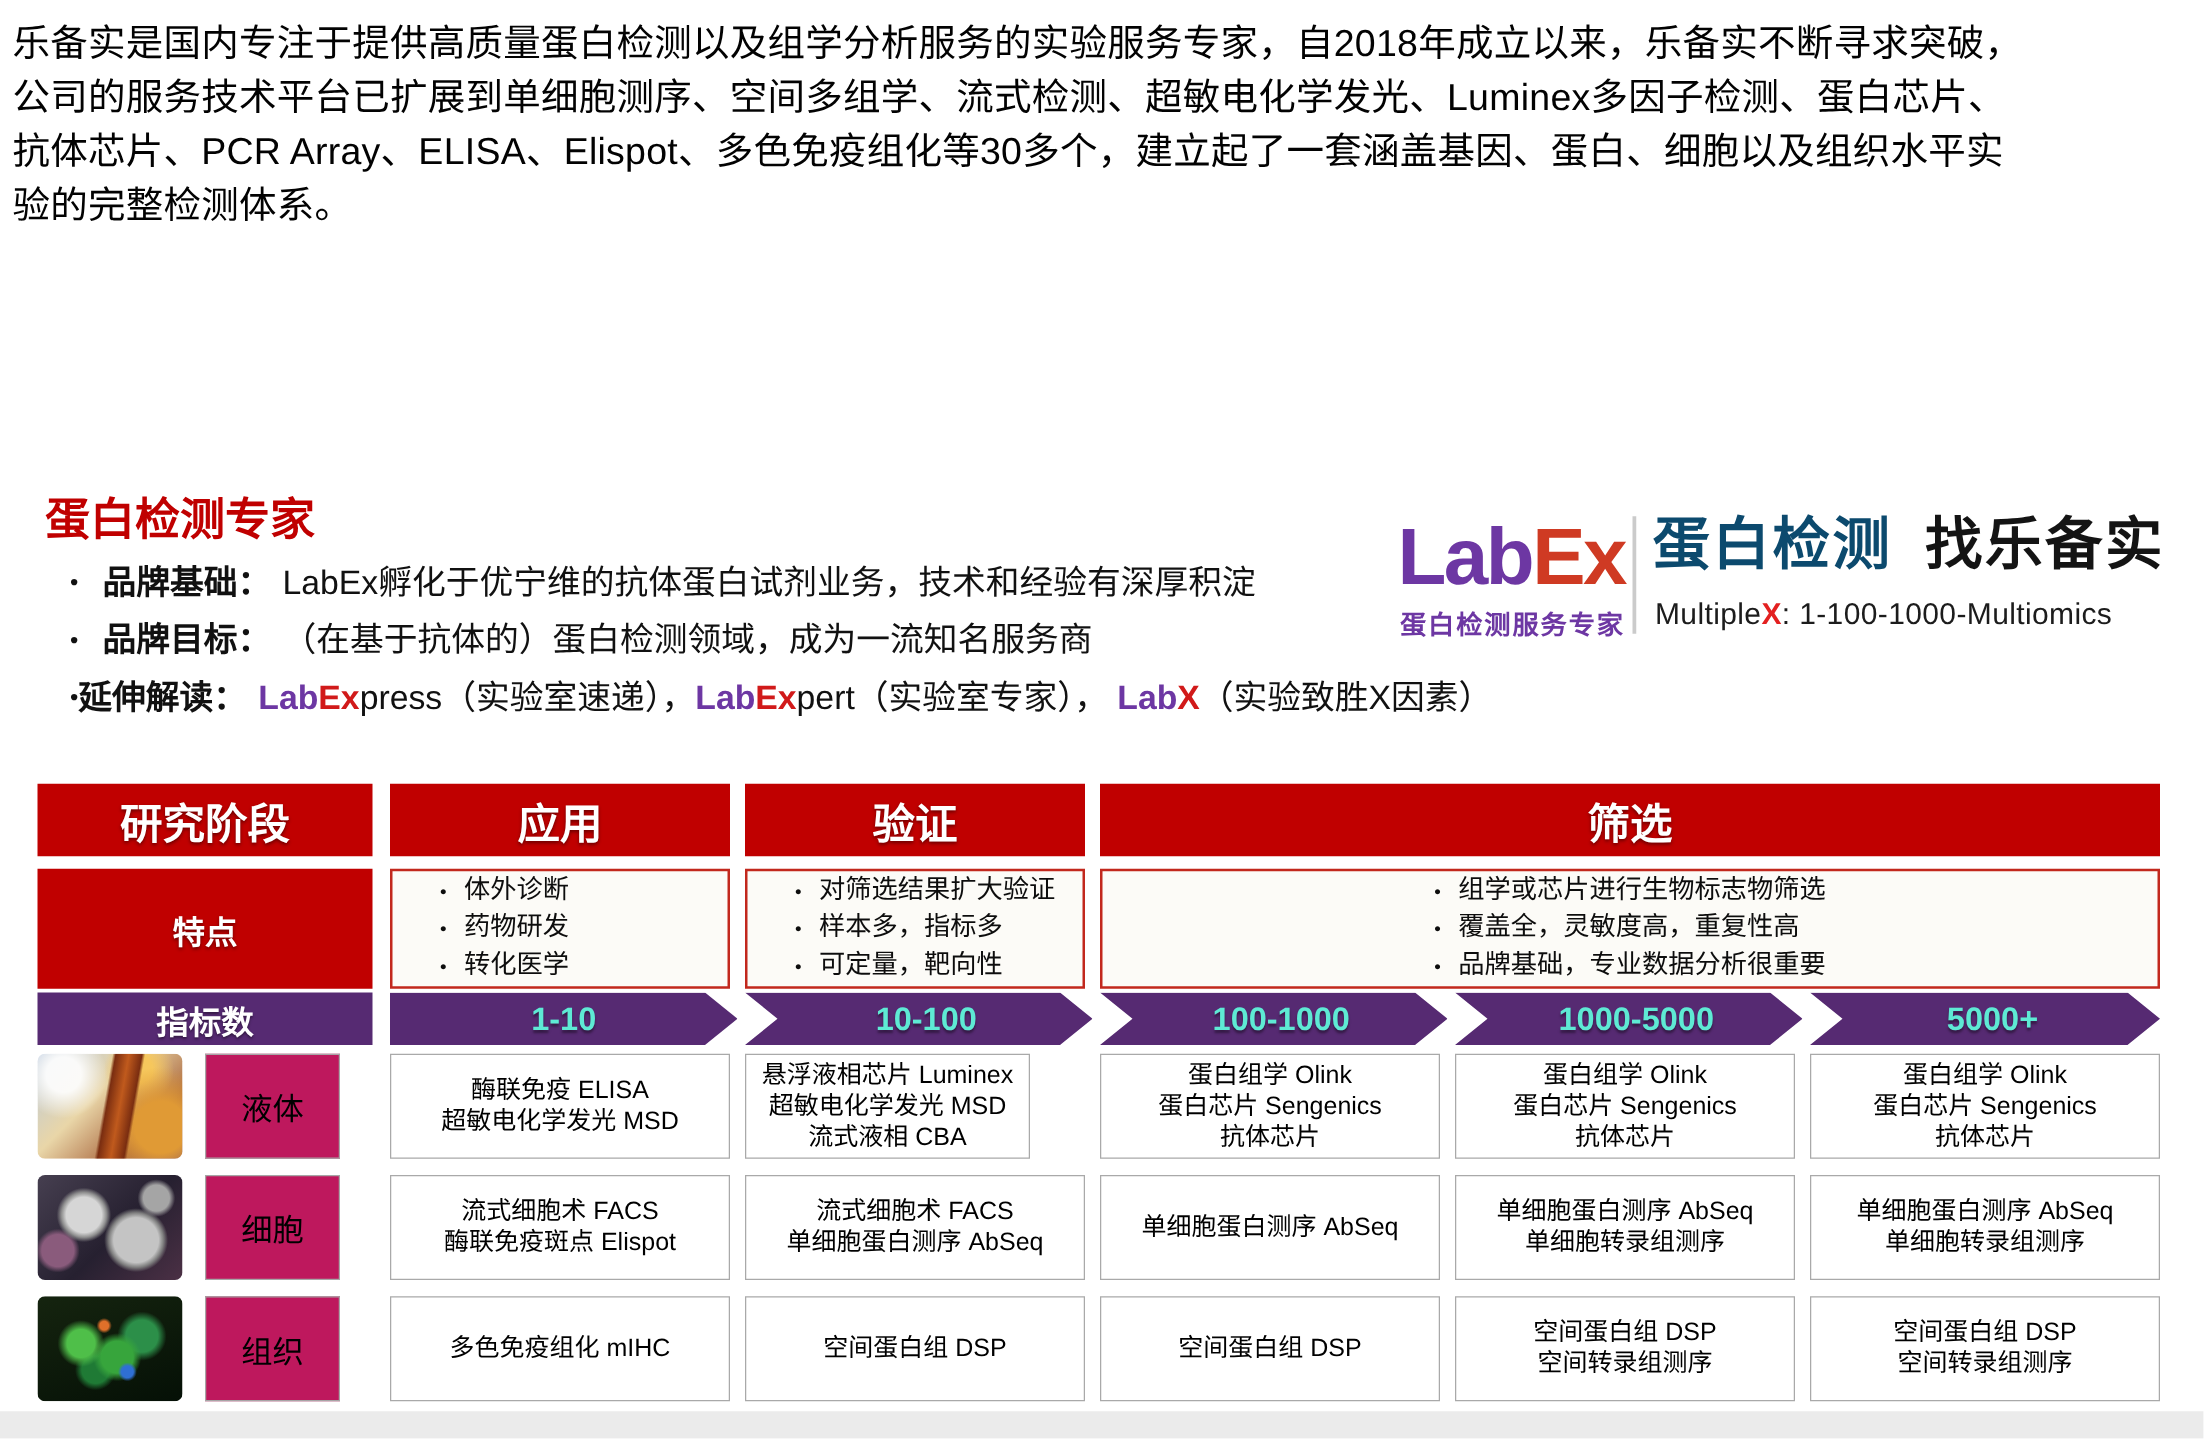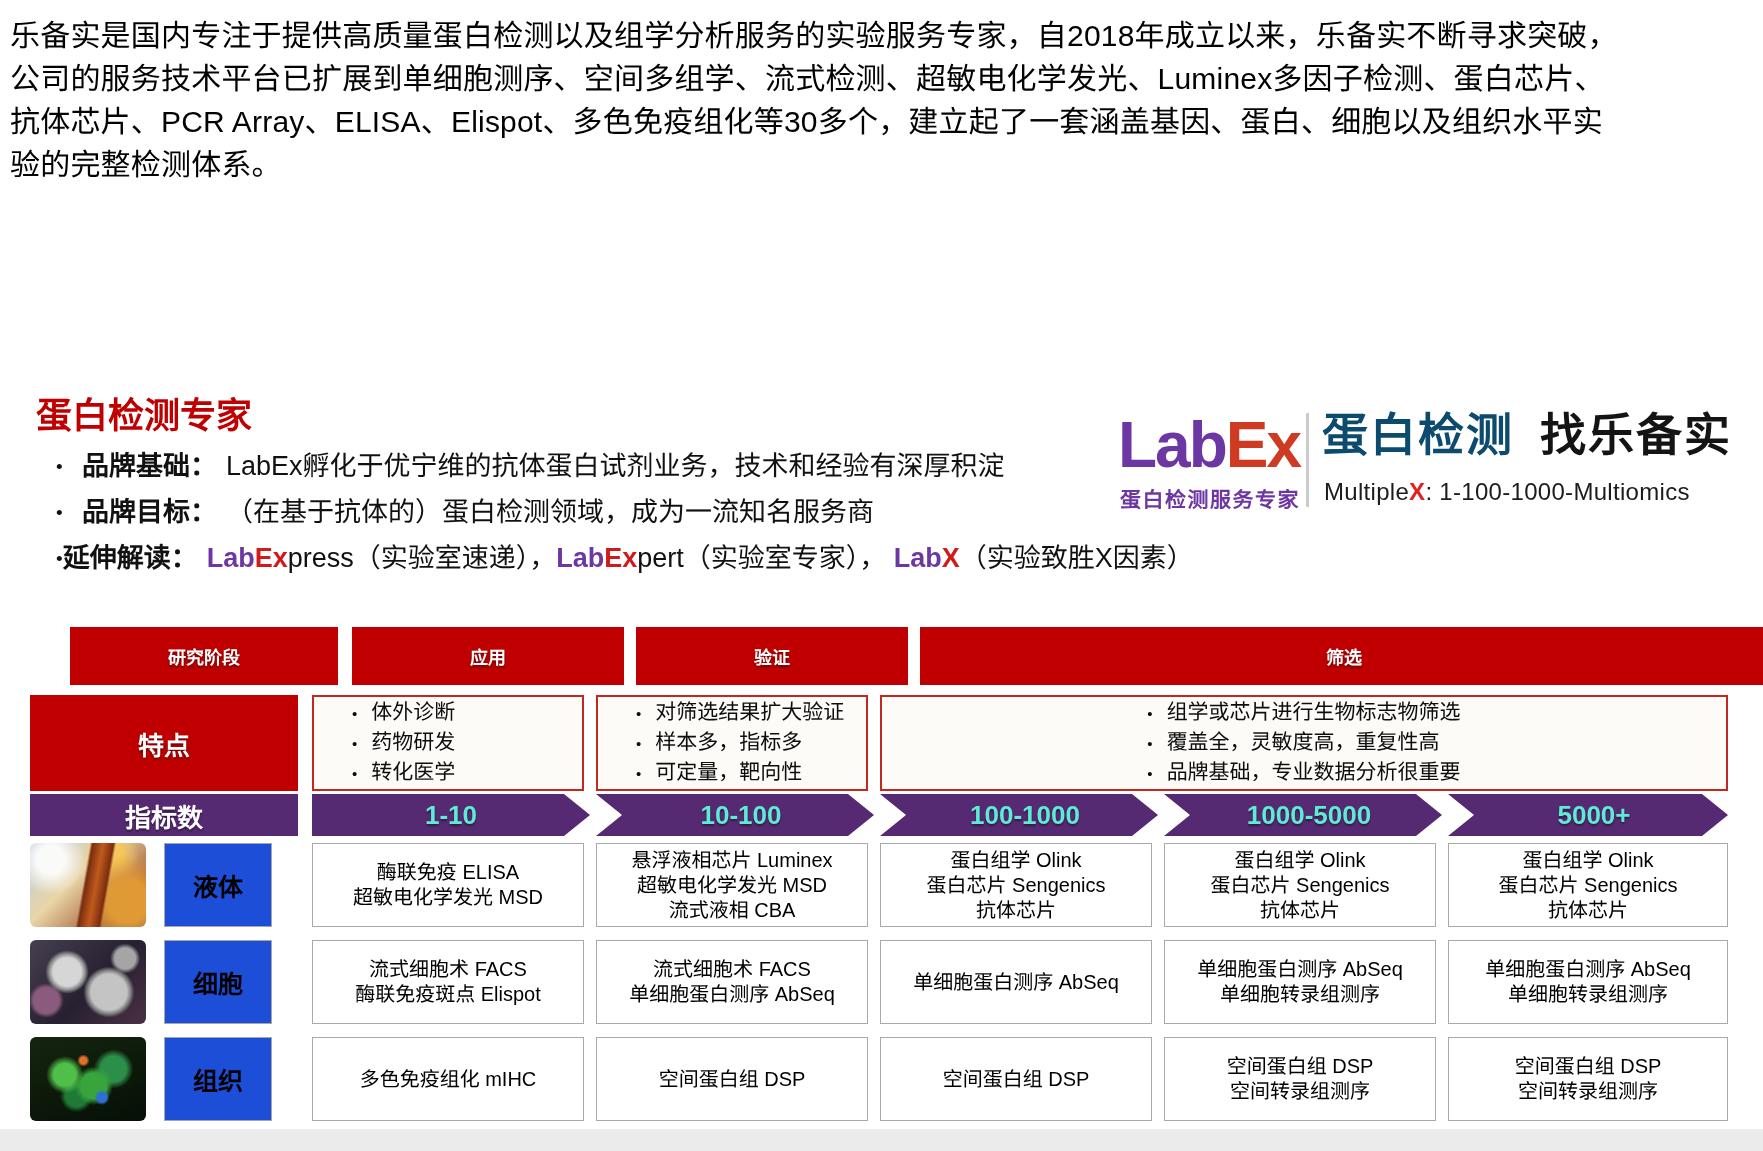--- a/index.html
+++ b/index.html
@@ -31,44 +31,44 @@
   .logo-divider{position:absolute;left:1306px;top:413px;width:3px;height:94px;background:#cbcbcb;}
   .tagline{position:absolute;left:1322px;top:408px;font-size:46px;line-height:54px;font-weight:900;white-space:nowrap;}
   .tag-red{color:#0c4a6e;margin-right:26px;letter-spacing:2px;}
   .tag-black{color:#141414;letter-spacing:2px;}
   .multiplex{position:absolute;left:1324px;top:478px;font-size:24px;font-weight:700;letter-spacing:.3px;white-space:nowrap;}
   .multiplex .c-red{color:#e32020;}
   .multiplex .c-dark{color:#1c1c1c;font-weight:400;}
 
   
   .captable{position:absolute;left:30px;top:627px;width:1701px;height:500px;}
-  .hbox{position:absolute;top:0;height:58px;background:#c00000;color:#fff;font-size:18px;font-weight:700;
-        display:flex;align-items:center;justify-content:center;text-shadow:0 2px 3px rgba(0,0,0,.45);margin-left:40px;}
+  .hbox{position:absolute;top:0;height:58px;background:#c00000;color:#fff;font-size:34px;font-weight:700;
+        display:flex;align-items:center;justify-content:center;text-shadow:0 2px 3px rgba(0,0,0,.45);}
   .fl{position:absolute;left:0;top:68px;width:268px;height:96px;background:#c00000;color:#fff;
       font-size:26px;font-weight:700;display:flex;align-items:center;justify-content:center;
       text-shadow:0 2px 3px rgba(0,0,0,.45);}
   .featbox{position:absolute;top:68px;height:96px;border:2px solid #c2281d;background:#fcfbf7;
            display:flex;align-items:center;box-sizing:border-box;}
   .featbox .flist{padding-left:38px;}
   .featbox.center{justify-content:center;}
   .featbox.center .flist{padding-left:0;}
   .fline{display:flex;align-items:baseline;font-size:21px;line-height:28px;color:#0d0d0d;white-space:nowrap;}
   .fdot{margin-right:14px;font-size:15px;}
   .mlabel{position:absolute;left:0;top:167px;width:268px;height:42px;background:#562a72;color:#fff;
           font-size:26px;font-weight:700;display:flex;align-items:center;justify-content:center;
           text-shadow:0 2px 2px rgba(0,0,0,.4);}
   .arrow{position:absolute;top:167px;height:42px;background:#562a72;color:#5eead4;font-size:26px;font-weight:700;
          display:flex;align-items:center;justify-content:center;text-shadow:0 2px 2px rgba(0,0,0,.4);
          clip-path:polygon(0 0,calc(100% - 26px) 0,100% 50%,calc(100% - 26px) 100%,0 100%,26px 50%);
          padding-left:12px;box-sizing:border-box;}
   .arrow.first{clip-path:polygon(0 0,calc(100% - 26px) 0,100% 50%,calc(100% - 26px) 100%,0 100%);padding-left:0;}
   .trow{position:absolute;left:0;width:1701px;height:84px;}
   .thumb{position:absolute;left:0;top:0;width:116px;height:84px;border-radius:6px;}
-  .rlabel{position:absolute;left:134px;top:0;width:108px;height:84px;border:1px solid #a6a6a6;background:#1d4ed8;
-          display:flex;align-items:center;justify-content:center;font-size:25px;font-weight:700;box-sizing:border-box;}
+  .rlabel{position:absolute;left:134px;top:0;width:108px;height:84px;border:1px solid #a6a6a6;background:#be185d;
+          display:flex;align-items:center;justify-content:center;font-size:25px;font-weight:400;box-sizing:border-box;}
   .cell{position:absolute;top:0;height:84px;border:1px solid #a9a9a9;background:#fff;box-sizing:border-box;
         display:flex;flex-direction:column;align-items:center;justify-content:center;
         font-size:20px;line-height:25px;text-align:center;color:#000;}
 
   
   .liquid-sample-image{background:
      radial-gradient(circle at 18% 20%, rgba(255,255,255,.9) 0 12%, transparent 30%),
      linear-gradient(100deg, transparent 46%, #7a2d10 48%, #c05a1d 56%, #7a2d10 64%, transparent 66%),
      radial-gradient(circle at 85% 70%, #e09a35 0 18%, transparent 42%),
      radial-gradient(circle at 70% 15%, #f6c75c 0 10%, transparent 26%),
@@ -198,21 +198,21 @@
       </div>
 
     <div>
         <div class="trow" style="top: 216px;">
           <div class="thumb liquid-sample-image"></div>
           <div class="rlabel">液体</div>
           <div class="cell" style="left: 282px; width: 272px;">
             <div>酶联免疫 ELISA</div>
             <div>超敏电化学发光 MSD</div>
           </div>
-          <div class="cell" style="left: 566px; width: 272px;">
+          <div class="cell" style="left: 566px; width: 228px;">
             <div>悬浮液相芯片 Luminex</div>
             <div>超敏电化学发光 MSD</div>
             <div>流式液相 CBA</div>
           </div>
           <div class="cell" style="left: 850px; width: 272px;">
             <div>蛋白组学 Olink</div>
             <div>蛋白芯片 Sengenics</div>
             <div>抗体芯片</div>
           </div>
           <div class="cell" style="left: 1134px; width: 272px;">

